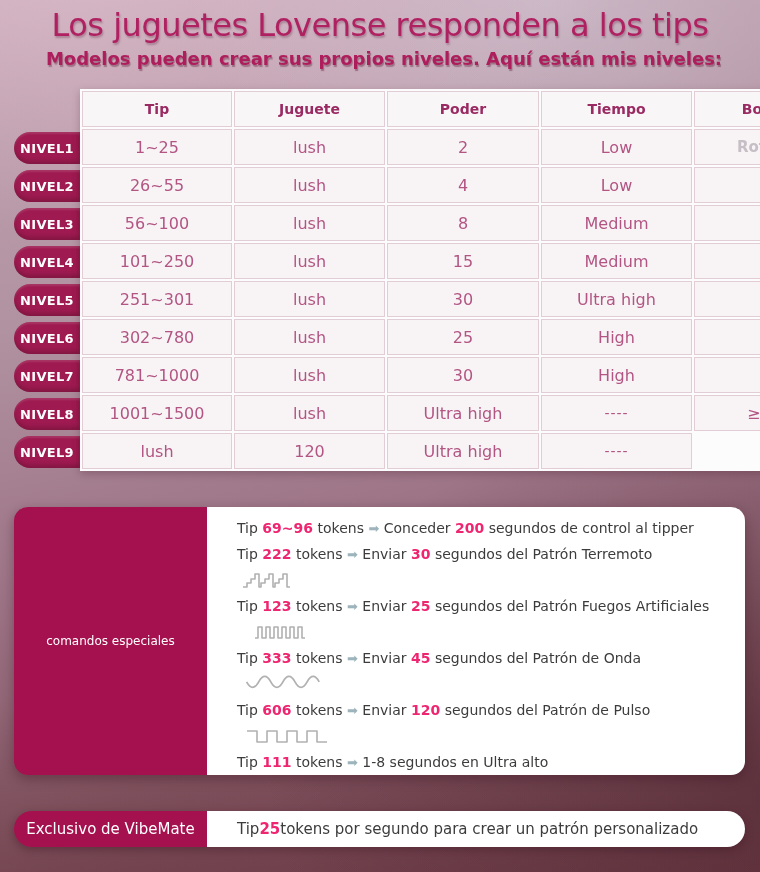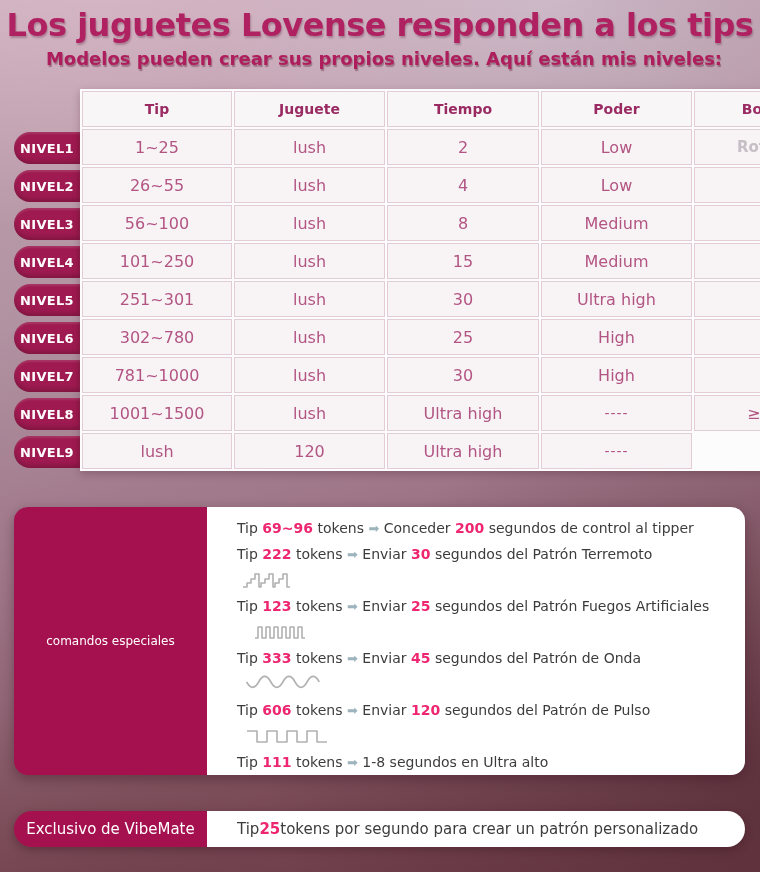--- a/index.html
+++ b/index.html
@@ -8,21 +8,21 @@
     font-family:"DejaVu Sans","Liberation Sans",sans-serif;
     background:
       radial-gradient(900px 500px at 12% -8%, rgba(235,205,220,.55), transparent 60%),
       radial-gradient(650px 380px at 72% 0%, rgba(215,208,222,.5), transparent 55%),
       radial-gradient(900px 620px at 108% 88%, rgba(62,22,32,.5), transparent 62%),
       radial-gradient(1000px 520px at 28% 115%, rgba(92,42,52,.55), transparent 62%),
       linear-gradient(168deg,#c4a4b3 0%,#b192a1 32%,#9c7385 58%,#845764 80%,#71414c 100%);
   }
   .title{
     position:absolute;top:6px;left:0;width:100%;margin:0;text-align:center;
-    font-size:32px;font-weight:bold;letter-spacing:-.5px;color:#b02162;
+    font-size:32px;font-weight:normal;letter-spacing:-.5px;color:#b02162;
     text-shadow:1px 2px 2px rgba(80,20,45,.3);
   }
   .subtitle{
     position:absolute;top:44px;left:0;width:100%;margin:4px;text-align:center;
     font-size:18px;font-weight:bold;color:#ae1d5c;
     text-shadow:1px 2px 1px rgba(90,25,50,.4);
   }
   .table-area{position:absolute;top:89px;left:14px;display:flex;}
   .pillcol{width:66px;display:flex;flex-direction:column;}
   .pill-spacer{height:40px;}
@@ -113,22 +113,22 @@
             <div class="pill">NIVEL8</div>
           </div>
           <div class="pill-slot">
             <div class="pill">NIVEL9</div>
           </div>
         </div>
     </div>
     <div class="grid" id="grid">
         <div class="cell header">Tip</div>
         <div class="cell header">Juguete</div>
+        <div class="cell header">Poder</div>
         <div class="cell header">Tiempo</div>
-        <div class="cell header">Poder</div>
         <div class="cell header">Bomba /</div>
         <div class="cell">1~25</div>
         <div class="cell">lush</div>
         <div class="cell">2</div>
         <div class="cell">Low</div>
         <div class="cell bomba">
           <div class="ghost">Rotación</div>
         </div>
         <div class="cell">26~55</div>
         <div class="cell">lush</div>

